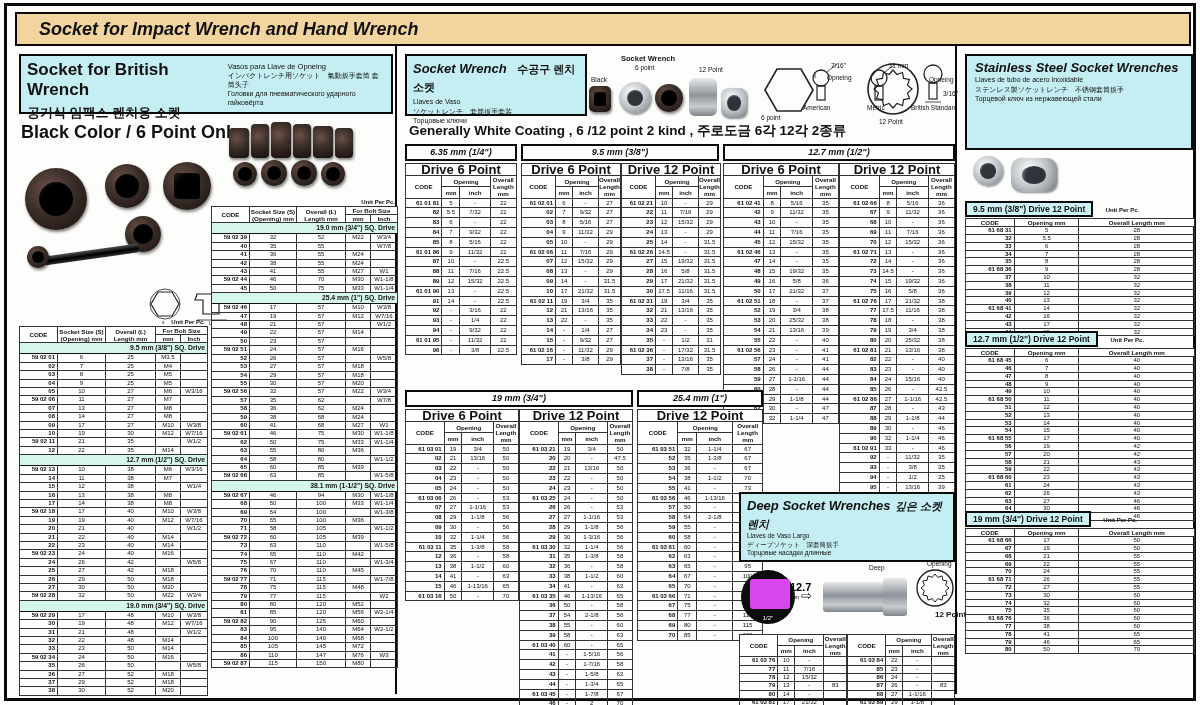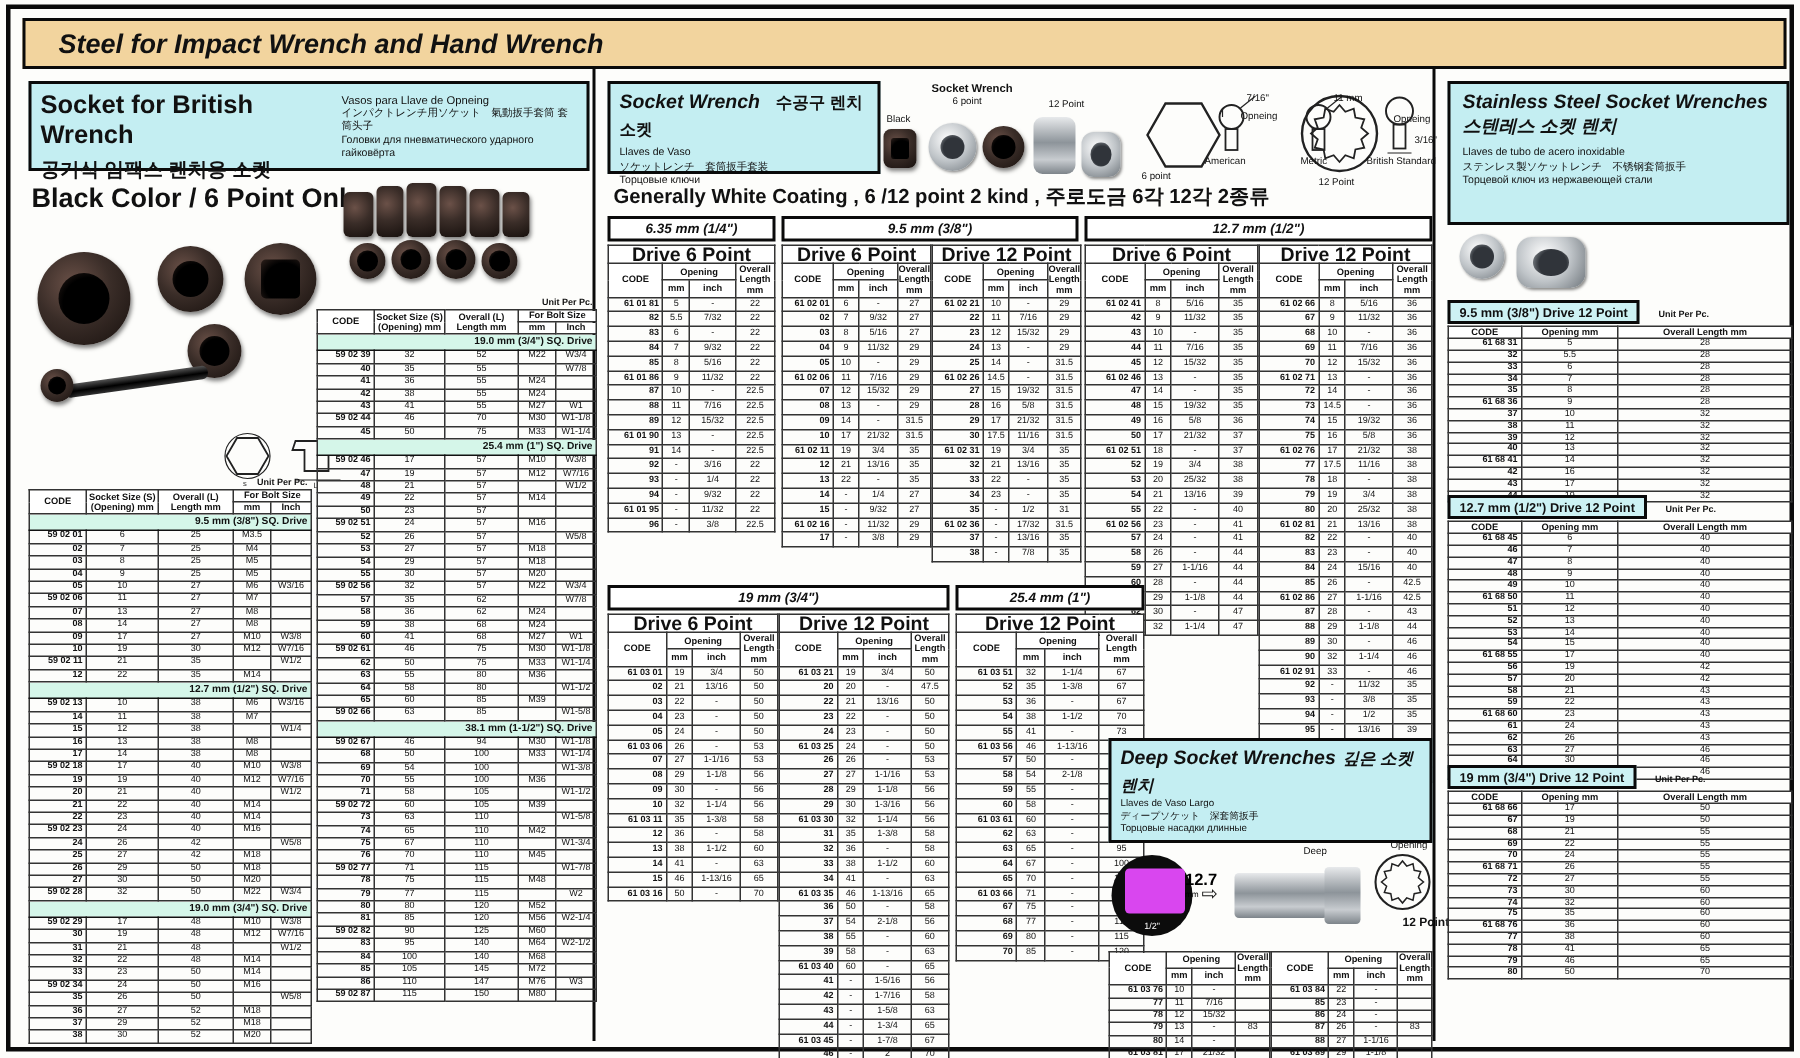--- a/index.html
+++ b/index.html
@@ -78,21 +78,21 @@
   .sstable .ttl { display:inline-block; border:2px solid #0a0a0a; background:#cdf2f4; font-weight:bold; font-size:8.5px; line-height:12px; padding:0 6px; }
   .sstable .unit { display:inline-block; margin-left:8px; }
   .sstable td { line-height:6.8px; }
   .sstable table { border:1.4px solid #111; margin-top:1px; }
 </style>
 </head>
 <body>
 
 <div id="frame">
   <div id="banner">
-    <span class="en">Steel for Impact Wrench and Hand Wrench</span>
+    <span class="en">Socket for Impact Wrench and Hand Wrench</span>
   </div>
   <div class="vdiv" style="left:388px"></div>
   <div class="vdiv" style="left:948px"></div>
 
   <div id="left">
     <div id="impact-hdr" class="cyanbox">
       <div>
         <div class="t1">Socket for British Wrench</div>
         <div class="t2">공기식 임팩스 렌치용 소켓</div>
       </div>
@@ -2265,21 +2265,20 @@
               </tr>
             </tbody>
         </table>
       </div>
     </div>
   </div>
 
   <div id="right">
     <div id="ss-hdr" class="cyanbox">
       <div class="t1">Stainless Steel Socket Wrenches</div>
-      <div class="t2">스텐레스 소켓 렌치</div>
       <div class="langs">
         <div>Llaves de tubo de acero inoxidable</div>
         <div>ステンレス製ソケットレンチ　不锈钢套筒扳手</div>
         <div>Торцевой ключ из нержавеющей стали</div>
       </div>
     </div>
     <div>
       <div class="chromesock" style="left:10px;top:106px;width:30px;height:30px">
           <div class="hole"></div>
         </div>

